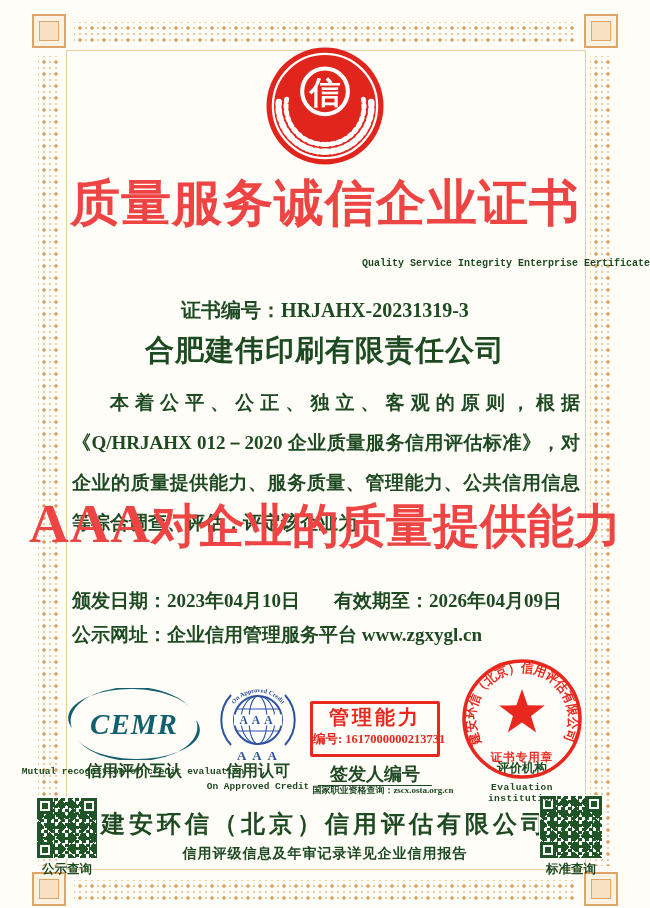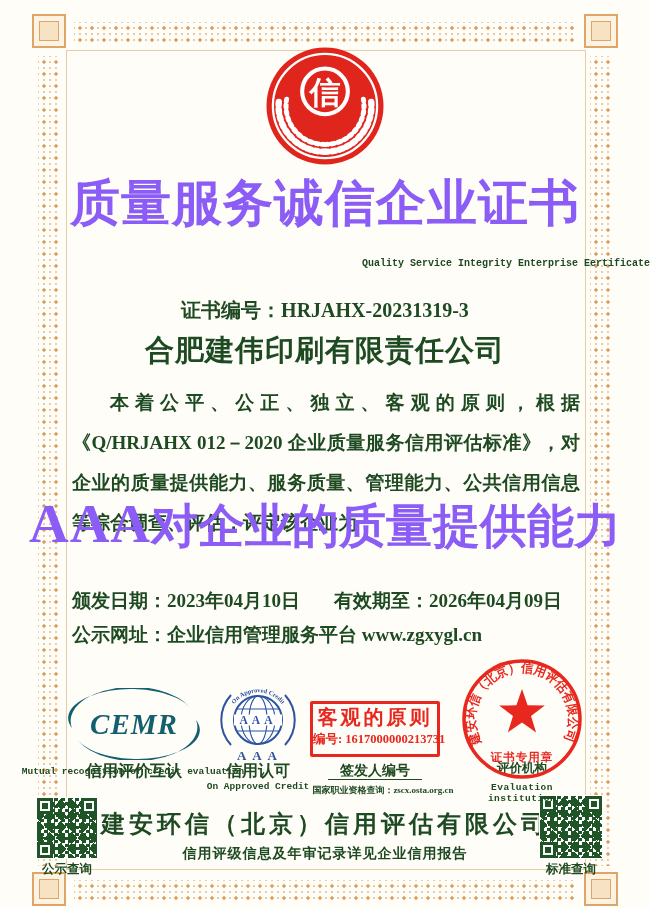--- a/index.html
+++ b/index.html
@@ -32,21 +32,21 @@
   .bcorner.tl{left:32px;top:14px;}
   .bcorner.tr{left:584px;top:14px;}
   .bcorner.bl{left:32px;top:872px;}
   .bcorner.br{left:584px;top:872px;}
   .innerframe{
     position:absolute;left:66px;top:50px;width:518px;height:818px;
     border:1px solid #e7cda4;
   }
   
   .green{color:#1e4a22;}
-  .red{color:#8b5cf6;}
+  .red{color:#ef4444;}
   .abs{position:absolute;}
   .ctr{left:0;right:0;text-align:center;}
   
   .emblem{left:50%;top:42px;transform:translateX(-50%);}
   .title{top:170px;font-size:50px;font-weight:700;letter-spacing:1px;}
   .subtitle{
     top:258px;font-size:10px;font-weight:700;
     font-family:"Liberation Mono","DejaVu Sans Mono",monospace;
     text-align:right;
   }
@@ -73,21 +73,21 @@
   .cemr-en{left:14px;top:766px;width:238px;}
   .aaa-svg{left:213px;top:678px;}
   .aaa-zh{left:213px;top:761px;width:90px;text-align:center;}
   .aaa-en{left:192px;top:781px;width:132px;}
   .stamp{
     left:310px;top:701px;width:130px;height:56px;box-sizing:border-box;
     border:3px solid #e8281e;border-radius:2px;text-align:center;
   }
   .stamp .l1{font-size:20px;font-weight:700;letter-spacing:3px;line-height:26px;color:#e8281e;}
   .stamp .l2{font-size:12.5px;font-weight:700;line-height:18px;color:#e8281e;white-space:nowrap;}
-  .signer{left:310px;top:762px;width:130px;text-align:center;font-size:14px;font-weight:700;}
+  .signer{left:310px;top:762px;width:130px;text-align:center;font-size:18px;font-weight:700;}
   .signer span{border-bottom:1.5px solid #1e4a22;padding:0 12px 1px;}
   .query{left:300px;top:784px;width:166px;text-align:center;font-size:9px;font-weight:700;white-space:nowrap;}
   .seal-svg{left:458px;top:655px;z-index:2;}
   .seal-zh{left:471px;top:760px;width:102px;z-index:1;font-size:12.5px;}
   .seal-en{left:460px;top:782px;width:124px;z-index:3;letter-spacing:.5px;}
   
   .qr{position:absolute;background:#fff;}
   .qr .px{position:absolute;inset:1px;
     background:
       repeating-conic-gradient(from 45deg,#1e5426 0% 25%,rgba(0,0,0,0) 0% 50%) 2px 1px/11px 11px,
@@ -182,21 +182,21 @@
       <text font-size="6.3" font-weight="bold" fill="#2d53a0">
         <textPath href="#aaaArc" startOffset="50%" text-anchor="middle">On Approved Credit</textPath>
       </text>
       <text x="0" y="40" text-anchor="middle" font-size="13" font-weight="bold" fill="#2d53a0" letter-spacing="2">A A A</text>
     </svg>
   </div>
   <div class="abs badge-label aaa-zh green">信用认可</div>
   <div class="abs badge-label-en aaa-en green">On Approved Credit</div>
 
   <div class="abs stamp">
-    <div class="l1">客观的原则</div>
+    <div class="l1">管理能力</div>
     <div class="l2">编号: 1617000000213731</div>
   </div>
   <div class="abs signer green">
     <span>签发人编号</span>
   </div>
   <div class="abs query green">国家职业资格查询：zscx.osta.org.cn</div>
 
   <div class="abs seal-svg">
     <svg width="128" height="128" viewBox="-64 -64 128 128">
       <defs>

